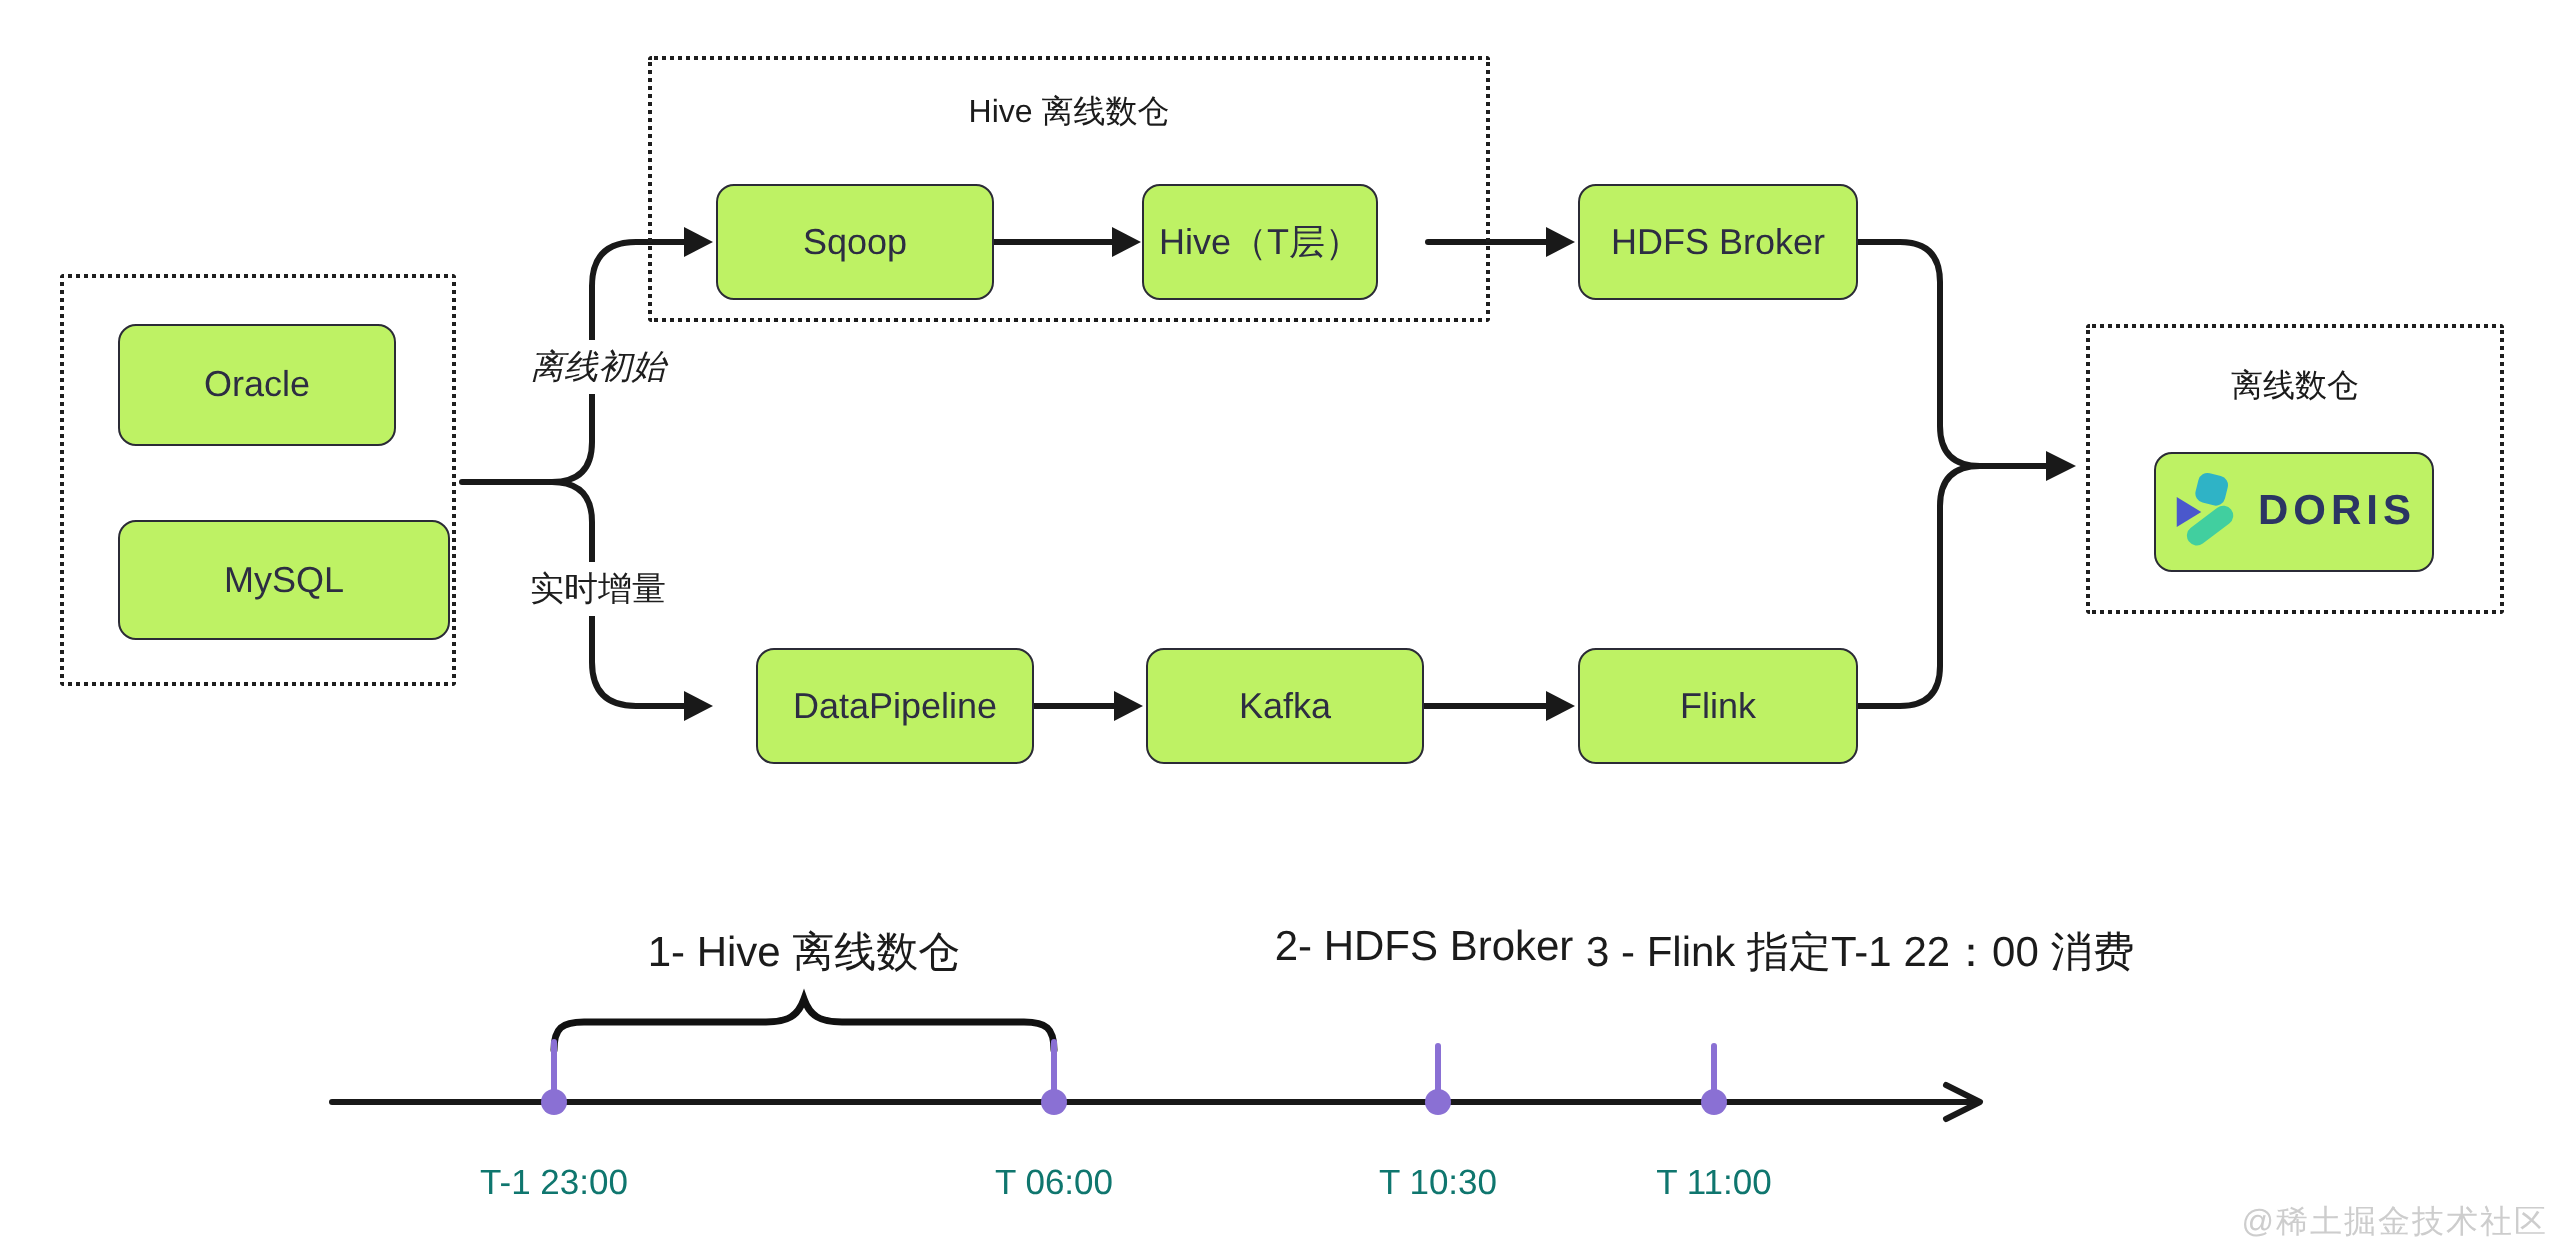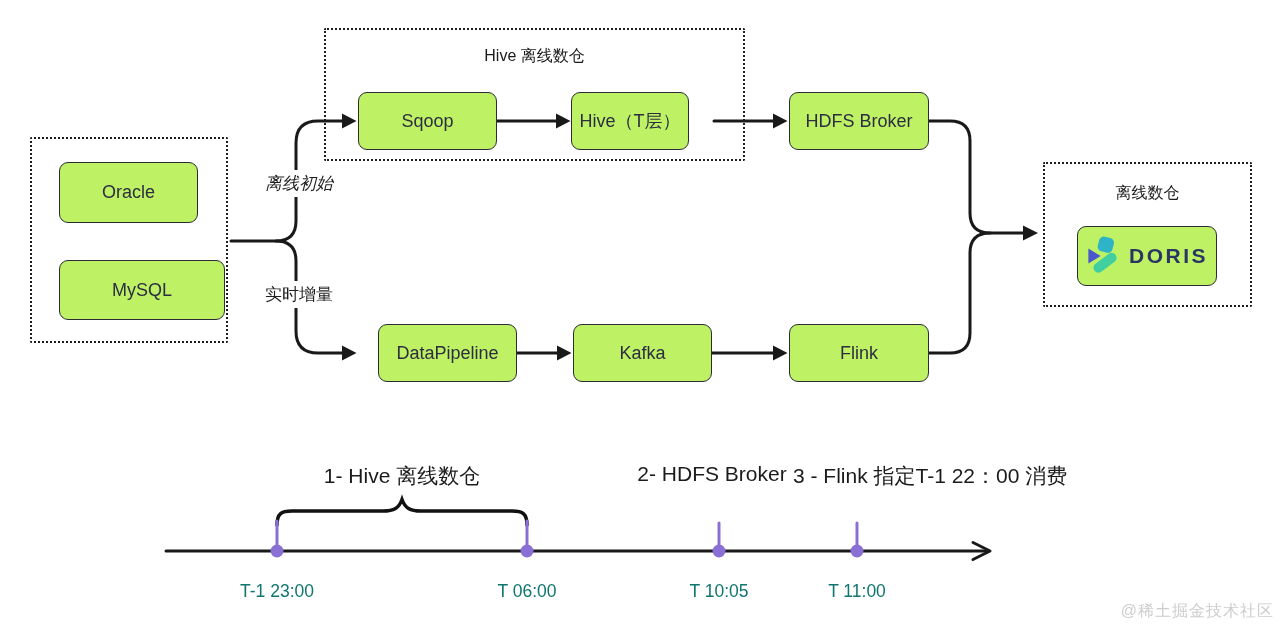--- a/index.html
+++ b/index.html
@@ -116,17 +116,17 @@
     </svg>
     <span class="doris-text">DORIS</span>
   </div>
 
   <div class="tl-ann" style="left:282px;top:462px;width:240px;">1- Hive 离线数仓</div>
   <div class="tl-ann" style="left:632px;top:462px;width:160px;">2- HDFS Broker</div>
   <div class="tl-ann" style="left:793px;top:462px;width:230px;">3 - Flink 指定T-1 22：00 消费</div>
 
   <div class="tl-tick" style="left:217px;top:581px;width:120px;">T-1 23:00</div>
   <div class="tl-tick" style="left:467px;top:581px;width:120px;">T 06:00</div>
-  <div class="tl-tick" style="left:659px;top:581px;width:120px;">T 10:05</div>
+  <div class="tl-tick" style="left:659px;top:581px;width:120px;">T 10:30</div>
   <div class="tl-tick" style="left:797px;top:581px;width:120px;">T 11:00</div>
 
   <div class="watermark">@稀土掘金技术社区</div>
 </div>
 
 </body></html>

